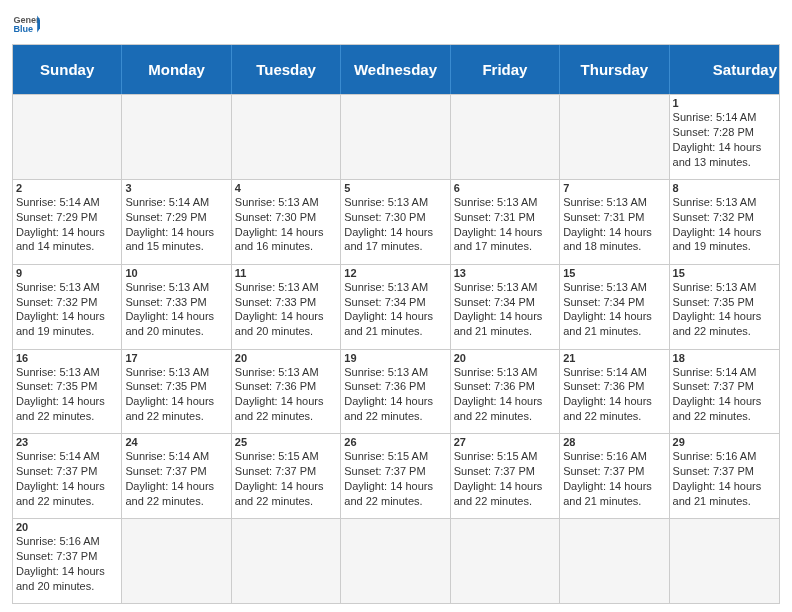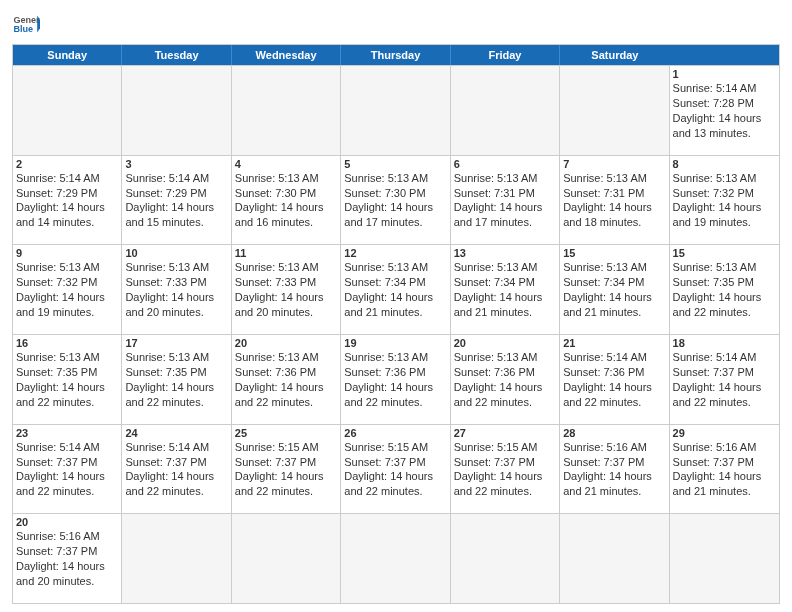--- a/index.html
+++ b/index.html
@@ -52,27 +52,27 @@
       flex-direction: column;
       border: 1px solid #ccc;
     }
     .cal-header {
       display: grid;
       grid-template-columns: repeat(7, 1fr);
       background: #1a6bb5;
     }
     .cal-header-cell {
       color: #fff;
-      font-size: 11px;
+      font-size: 15px;
       font-weight: bold;
       text-align: center;
-      padding: 4px 2px;
+      padding: 16px 2px;
       border-right: 1px solid #3a8bd0;
     }
-    .cal-header-cell:last-child { border-right: none; }
+    .cal-header-cell:last-child { border-right: none; text-align: right; }
     .cal-body {
       flex: 1;
       display: grid;
       grid-template-rows: repeat(6, 1fr);
     }
     .cal-row {
       display: grid;
       grid-template-columns: repeat(7, 1fr);
       border-top: 1px solid #ccc;
     }
@@ -112,24 +112,25 @@
     </div>
     <div class="title-block">
       <div class="month-title"></div>
       <div class="location"></div>
     </div>
   </div>
 
   <div class="calendar">
     <div class="cal-header" id="cal-header">
         <div class="cal-header-cell">Sunday</div>
+        <div class="cal-header-cell">Monday</div>
         <div class="cal-header-cell">Tuesday</div>
         <div class="cal-header-cell">Wednesday</div>
+        <div class="cal-header-cell">Friday</div>
         <div class="cal-header-cell">Thursday</div>
-        <div class="cal-header-cell">Friday</div>
         <div class="cal-header-cell">Saturday</div>
       </div>
     <div class="cal-body" id="cal-body">
         <div class="cal-row">
           <div class="cal-cell empty"></div>
           <div class="cal-cell empty"></div>
           <div class="cal-cell empty"></div>
           <div class="cal-cell empty"></div>
           <div class="cal-cell empty"></div>
           <div class="cal-cell empty"></div>

